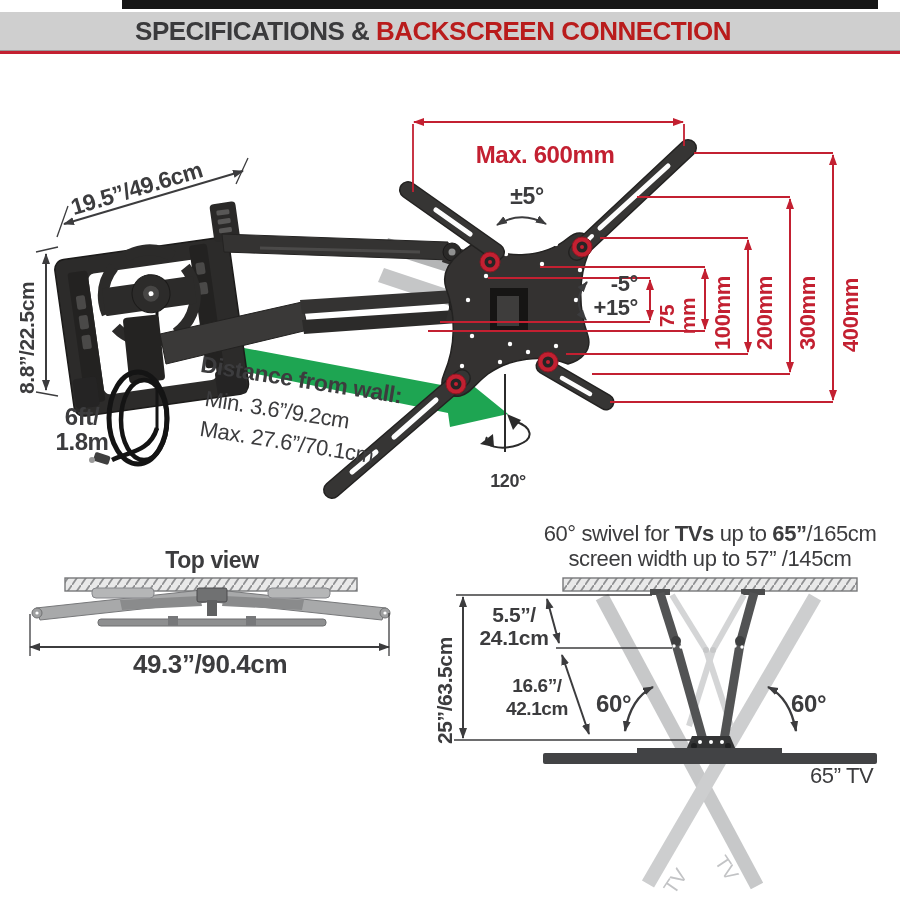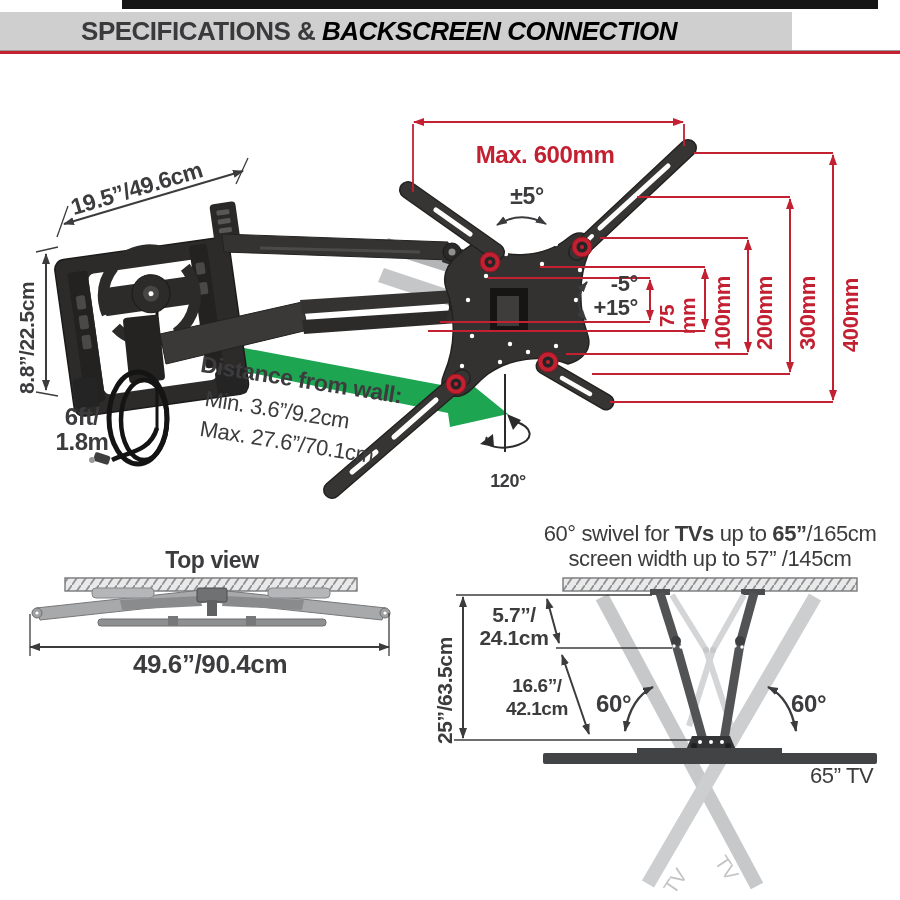--- a/index.html
+++ b/index.html
@@ -1,24 +1,24 @@
 <!DOCTYPE html>
 <html><head>
 <meta charset="utf-8">
 <style>
   html,body{margin:0;padding:0;background:#ffffff;}
   body{width:900px;height:900px;position:relative;overflow:hidden;
        font-family:"Liberation Sans","DejaVu Sans",sans-serif;color:#3c3c3e;}
   .stage{position:absolute;inset:0;}
   .topbar{position:absolute;left:122px;top:0;width:756px;height:9px;background:#161616;}
-  .band{position:absolute;left:0;top:12px;width:792px;height:38px;background:#cfcfcf;
+  .band{position:absolute;left:0;top:12px;width:900px;height:38px;background:#cfcfcf;
         display:flex;align-items:center;justify-content:center;padding-right:34px;box-sizing:border-box;}
   .band .t{font-size:26px;font-weight:700;letter-spacing:-0.5px;white-space:pre;}
   .t-dark{color:#3a3a3c;}
-  .t-red{color:#000000;font-style:italic;}
+  .t-red{color:#b91c1c;}
   .rule{position:absolute;left:0;top:50px;width:900px;height:4px;background:#c32031;border-top:1px solid #9a9a9a;box-sizing:border-box;}
   svg.art{position:absolute;left:0;top:0;}
   .lbl{position:absolute;font-weight:700;letter-spacing:-0.4px;line-height:1.08;color:#3c3c3e;white-space:nowrap;}
   .red{color:#c32031;}
   .rot{transform-origin:0 0;}
   .ctr{text-align:center;}
   .rgt{text-align:right;}
   .w400{font-weight:400;}
   .ghost{color:#c2c3c5;}
 </style>
@@ -327,27 +327,27 @@
   <div class="lbl red rot" style="left:796px;top:350px;font-size:22px;transform:rotate(-90deg);">300mm</div>
   <div class="lbl red rot" style="left:839px;top:352px;font-size:22px;transform:rotate(-90deg);">400mm</div>
 
   <div class="lbl ctr" style="left:478px;top:472px;width:60px;font-size:18px;">120°</div>
 
   <div class="lbl rot" style="left:203px;top:352px;font-size:23px;transform:rotate(9deg);">Distance from wall:</div>
   <div class="lbl rot" style="left:207px;top:387px;font-size:22px;font-weight:400;transform:rotate(9deg);">Min. 3.6”/9.2cm</div>
   <div class="lbl rot" style="left:202px;top:417px;font-size:22px;font-weight:400;transform:rotate(9deg);">Max. 27.6”/70.1cm</div>
 
   <div class="lbl ctr" style="left:120px;top:548px;width:184px;font-size:23px;">Top view</div>
-  <div class="lbl ctr" style="left:110px;top:650px;width:200px;font-size:26px;">49.6”/90.4cm</div>
+  <div class="lbl ctr" style="left:110px;top:650px;width:200px;font-size:26px;">49.3”/90.4cm</div>
 
   <div class="lbl ctr w400" style="left:505px;top:522px;width:410px;font-size:22px;"><span>60° swivel for </span><span style="font-weight:700">TVs</span><span> up to </span><span style="font-weight:700">65”</span><span>/165cm</span></div>
   <div class="lbl ctr w400" style="left:505px;top:547px;width:410px;font-size:22px;">screen width up to 57” /145cm</div>
 
   <div class="lbl ctr" style="left:472px;top:603px;width:84px;font-size:21px;line-height:23px;">
-    <div>5.7”/</div>
+    <div>5.5”/</div>
     <div>24.1cm</div>
   </div>
   <div class="lbl ctr" style="left:498px;top:674px;width:78px;font-size:19px;line-height:23px;">
     <div>16.6”/</div>
     <div>42.1cm</div>
   </div>
   <div class="lbl rot" style="left:434px;top:744px;font-size:21px;transform:rotate(-90deg);">25”/63.5cm</div>
 
   <div class="lbl" style="left:596px;top:691px;font-size:24px;">60°</div>
   <div class="lbl" style="left:791px;top:691px;font-size:24px;">60°</div>

